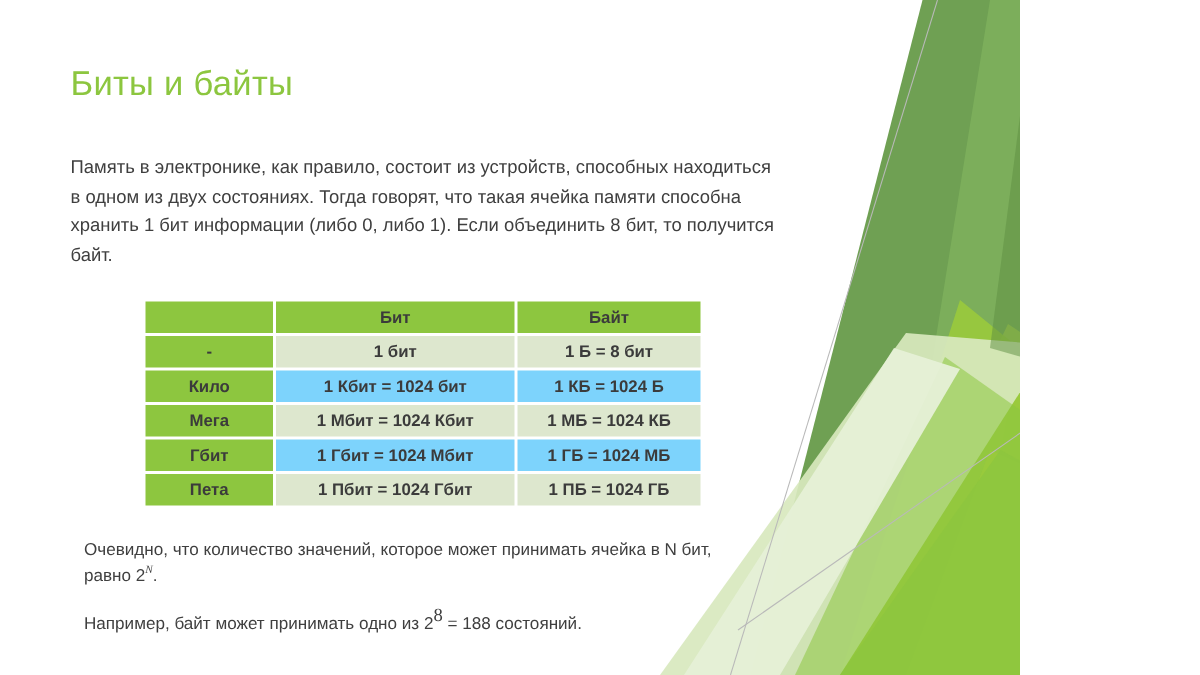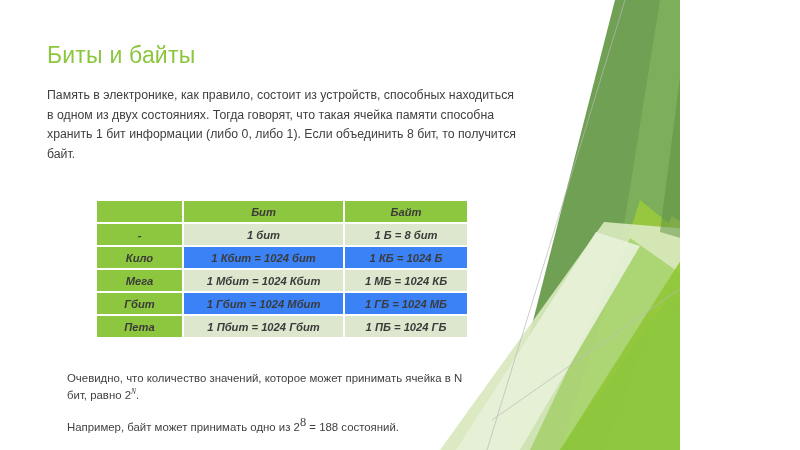--- a/index.html
+++ b/index.html
@@ -34,21 +34,21 @@
     font-weight: 400;
     color: #8CC63F;
     letter-spacing: 0.2px;
     white-space: nowrap;
   }
 
   
   #intro-paragraph {
     position: absolute;
     left: 47px;
-    top: 86px;
+    top: 102px;
     width: 472px;
     font-size: 12.3px;
     line-height: 19.5px;
     color: #3f3f3f;
     text-align: left;
   }
 
   
   #bits-table {
     position: absolute;
@@ -60,51 +60,50 @@
     table-layout: fixed;
   }
   #bits-table td, #bits-table th {
     padding: 0;
     height: 21px;
     font-size: 11.2px;
     text-align: center;
     vertical-align: middle;
     font-weight: bold;
     color: #3b3b3b;
-    font-style: italic;
   }
   #bits-table col.c0 { width: 85px; }
   #bits-table col.c1 { width: 159px; }
   #bits-table col.c2 { width: 122px; }
 
   .th-green {
     background: #8DC63F;
     color: #ffffff;
     font-weight: bold;
   }
   .th-blank { background: #8DC63F; }
   .rowlabel {
     background: #8DC63F;
     color: #ffffff;
     font-weight: bold;
   }
   .cell-a { background: #DDE7CE; margin-left: 44px; }
-  .cell-b { background: #3b82f6; }
+  .cell-b { background: #7dd3fc; }
 
   
   #footer-notes {
     position: absolute;
     left: 55px;
     top: 358px;
     width: 430px;
     font-size: 11.4px;
     line-height: 17px;
     color: #3f3f3f;
   }
-  #footer-notes p { margin: 12px; }
+  #footer-notes p { margin: 1px; }
   #note-two { margin-top: 15px !important; }
 
   .mathvar {
     font-family: "Liberation Serif", serif;
     font-style: italic;
   }
   .mathnum {
     font-family: "Liberation Serif", serif;
     font-style: normal;
     font-size: 12.4px;

